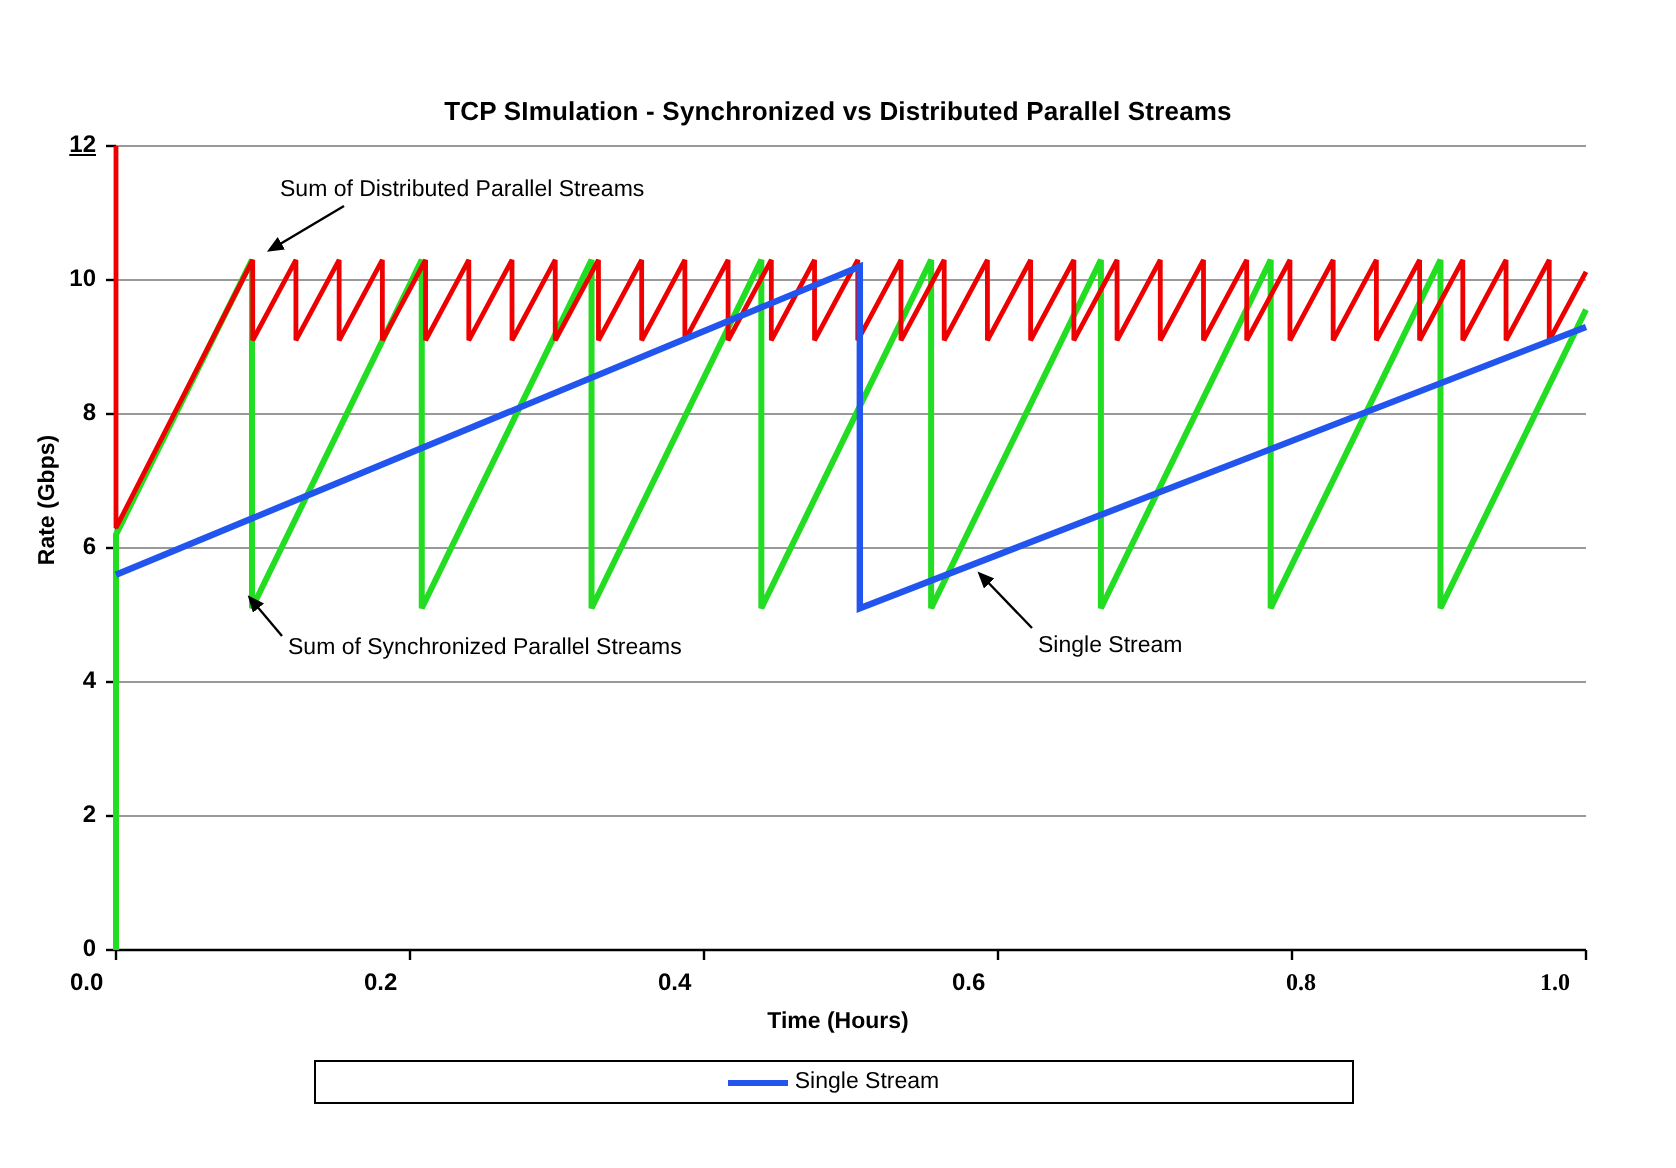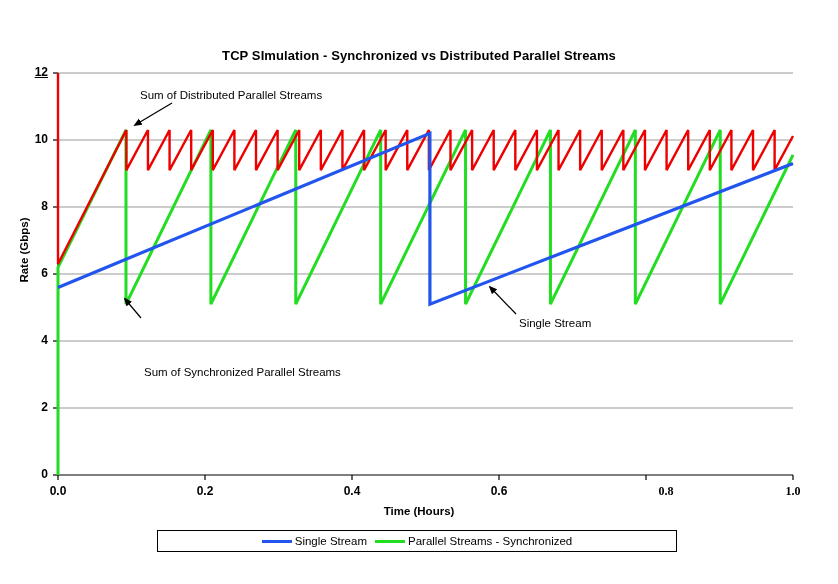--- a/index.html
+++ b/index.html
@@ -41,21 +41,21 @@
     font-size: 12px;
     font-weight: bold;
     color: #000000;
     white-space: nowrap;
   }
   .ytick-label {
     text-align: right;
     width: 30px;
   }
   .xtick-label {
-    text-align: center;
+    text-align: left;
     width: 46px;
   }
   #xaxis-title {
     position: absolute;
     left: 0;
     top: 505px;
     width: 838px;
     text-align: center;
     font-size: 11.5px;
     font-weight: bold;
@@ -177,28 +177,24 @@
       <div class="axis-tick-label xtick-label" style="left: 476px; top: 484px;">0.6</div>
       <div class="axis-tick-label xtick-label" style="left: 643px; top: 484px; font-family: Liberation Serif, serif;">0.8</div>
       <div class="axis-tick-label xtick-label" style="left: 770px; top: 484px; font-family: Liberation Serif, serif;">1.0</div>
     </div>
 
   <div id="yaxis-title">Rate (Gbps)</div>
   <div id="xaxis-title">Time (Hours)</div>
 
   <div id="annotations">
       <div class="annotation-label" style="left: 140px; top: 89px;">Sum of Distributed Parallel Streams</div>
-      <div class="annotation-label" style="left: 144px; top: 318px; margin-top: 48px;">Sum of Synchronized Parallel Streams</div>
+      <div class="annotation-label" style="left: 144px; top: 318px;">Sum of Synchronized Parallel Streams</div>
       <div class="annotation-label" style="left: 519px; top: 317px;">Single Stream</div>
     </div>
 
   <div id="legend-box">
       <div class="legend-entry">
         <span class="legend-swatch" style="background: rgb(34, 85, 238);"></span>
         <span class="legend-text">Single Stream</span>
       </div>
-      <div class="legend-entry">
-        <span class="legend-swatch" style="background: rgb(34, 221, 34);"></span>
-        <span class="legend-text">Parallel Streams - Synchronized</span>
-      </div>
     </div>
 
 </div>
 
 </body></html>

